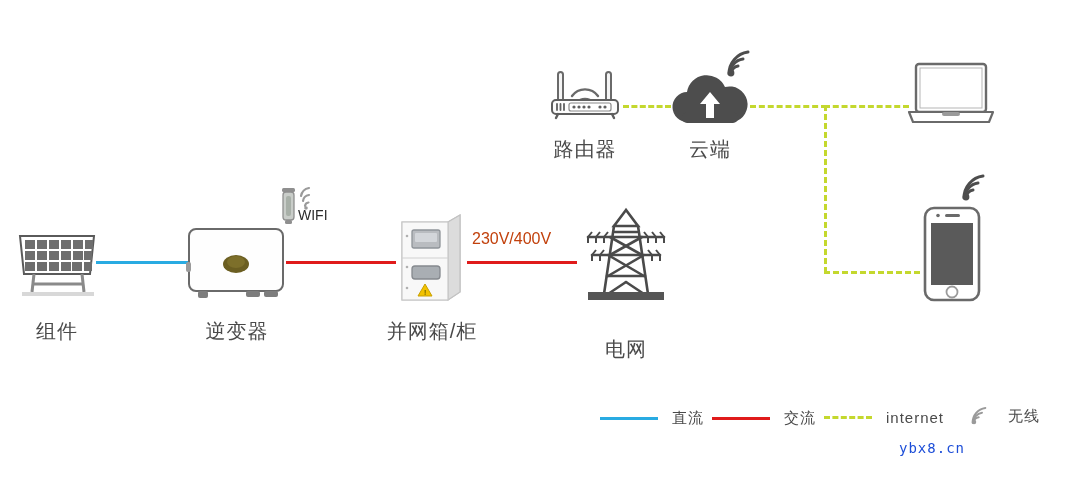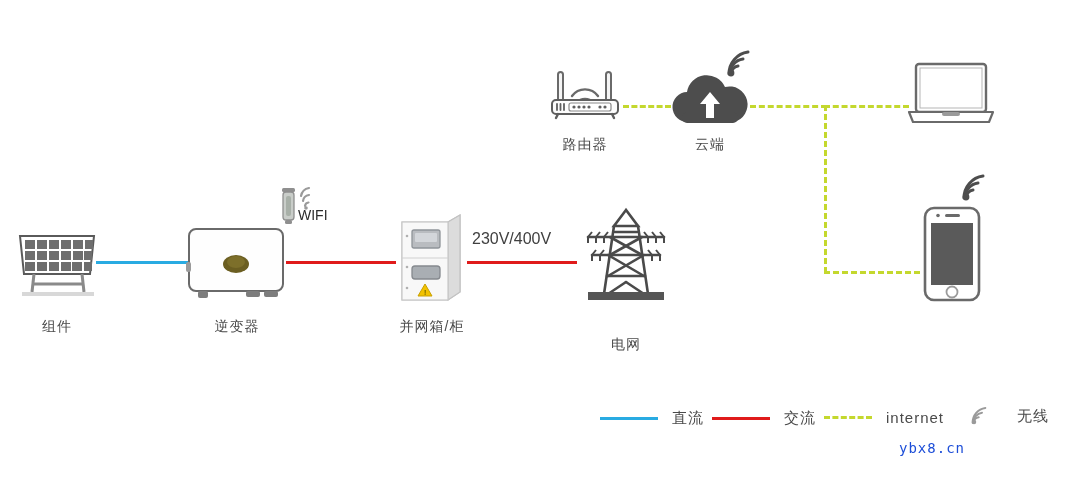--- a/index.html
+++ b/index.html
@@ -14,28 +14,28 @@
     position: relative;
     width: 1080px;
     height: 478px;
     background: #ffffff;
     overflow: hidden;
   }
   .node { position: absolute; }
   .label {
     position: absolute;
     color: #4a4a4a;
-    font-size: 14px;
+    font-size: 20px;
     text-align: center;
     white-space: nowrap;
     letter-spacing: 1px;
   }
   .volt-label {
     position: absolute;
-    color: #404040;
+    color: #c2410c;
     font-size: 16px;
     white-space: nowrap;
   }
   .wifi-text {
     position: absolute;
     color: #2b2b2b;
     font-size: 14px;
     white-space: nowrap;
   }
   .line { position: absolute; }
@@ -297,18 +297,18 @@
     <span class="legend-swatch" style="line-height:0;">
       <svg width="24" height="22" viewBox="0 0 36 32">
         <g fill="none" stroke="#9a9a9a" stroke-width="3" stroke-linecap="round">
           <path d="M7 26 a22 22 0 0 1 19 -22"></path>
           <path d="M8 26 a15 15 0 0 1 13 -15"></path>
           <path d="M9 26 a8 8 0 0 1 7 -8"></path>
         </g>
         <circle cx="9" cy="25" r="3.4" fill="#9a9a9a"></circle>
       </svg>
     </span>
-    <span class="legend-label" style="margin-left:25px;">无线</span>
+    <span class="legend-label" style="margin-left:16px;">无线</span>
   </div>
 
   <div class="watermark" style="left:899px; top:440px;">ybx8.cn</div>
 
 </div>
 
 </body></html>

